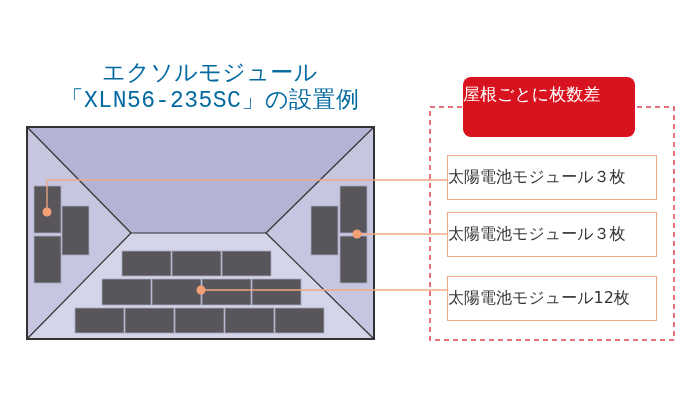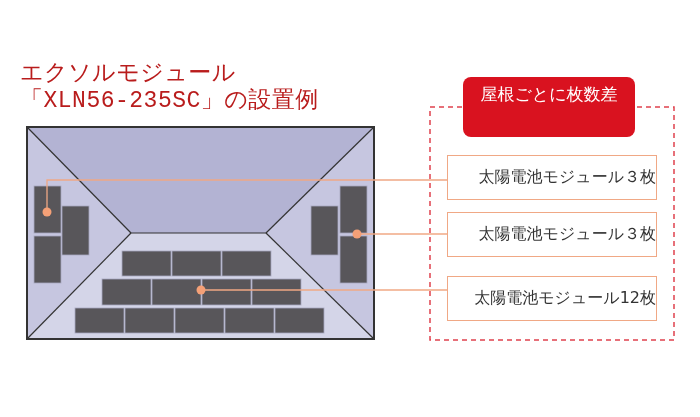--- a/index.html
+++ b/index.html
@@ -1,28 +1,28 @@
 <!DOCTYPE html>
 <html><head>
 <meta charset="utf-8">
 <style>
   html, body { margin: 0; padding: 0; background: #ffffff; }
   body { width: 700px; height: 417px; position: relative; overflow: hidden;
          font-family: "DejaVu Sans", "Liberation Sans", sans-serif; }
-  .title { position: absolute; left: 20px; width: 380px; 
-           color: #b91c1c; font-size: 23px; line-height: 28px; letter-spacing: 0.5px; }
+  .title { position: absolute; left: 20px; width: 380px; text-align: center;
+           color: #0369a1; font-size: 23px; line-height: 28px; letter-spacing: 0.5px; }
   .title.l1 { top: 58px; }
   .title.l2 { top: 87px; font-family: Liberation Mono, monospace; }
   svg.diagram { position: absolute; left: 0; top: 0; }
   .badge { position: absolute; left: 463px; top: 77px; width: 172px; height: 60px;
-           background: #d9121f; border-radius: 8px; color: #ffffff; text-align: center;
+           background: #d9121f; border-radius: 8px; color: #ffffff; text-align: left;
            font-size: 17px; line-height: 25px; padding-top: 5px; box-sizing: border-box; }
   .label-box { position: absolute; left: 447px; width: 210px; height: 45px;
                border: 1.5px solid #f0a885; background: #ffffff; box-sizing: border-box;
-               color: #333333; font-size: 16px; text-align: right; line-height: 42px; }
+               color: #333333; font-size: 16px; text-align: left; line-height: 42px; }
 </style>
 </head>
 <body>
 
 <div class="title l1">エクソルモジュール</div>
 <div class="title l2">「XLN56-235SC」の設置例</div>
 
 <svg class="diagram" width="700" height="417" viewBox="0 0 700 417">
 
   <rect x="430" y="107" width="244" height="233" fill="none" stroke="#e0414d" stroke-width="1.5" stroke-dasharray="5,4"></rect>

